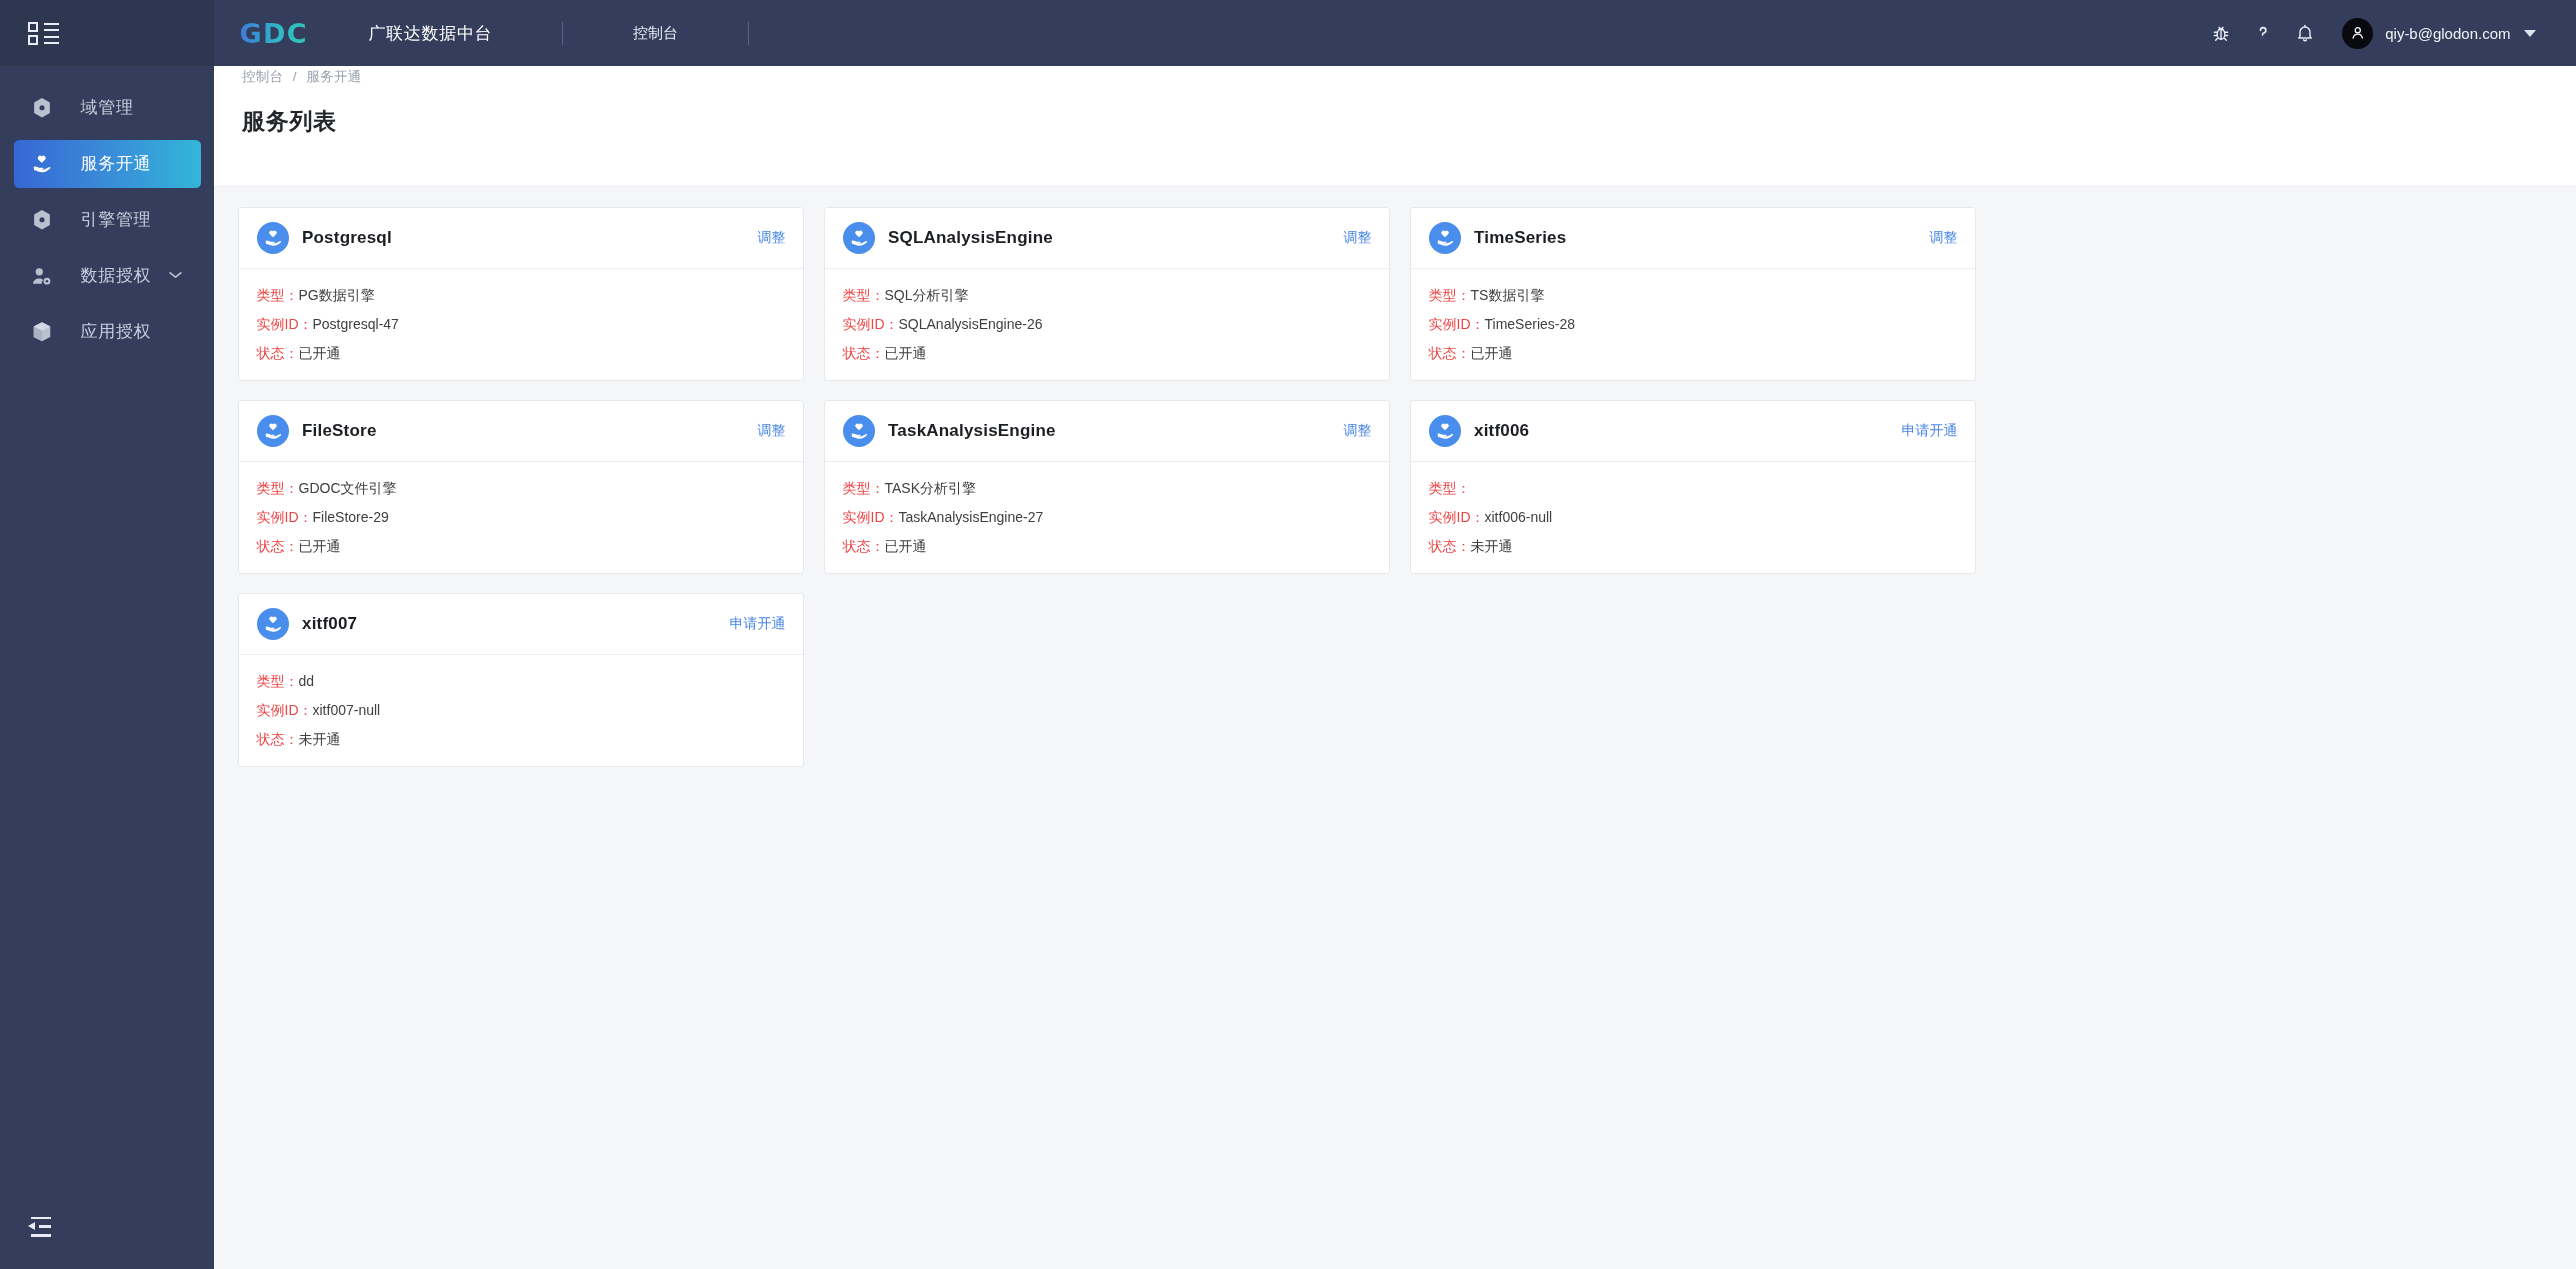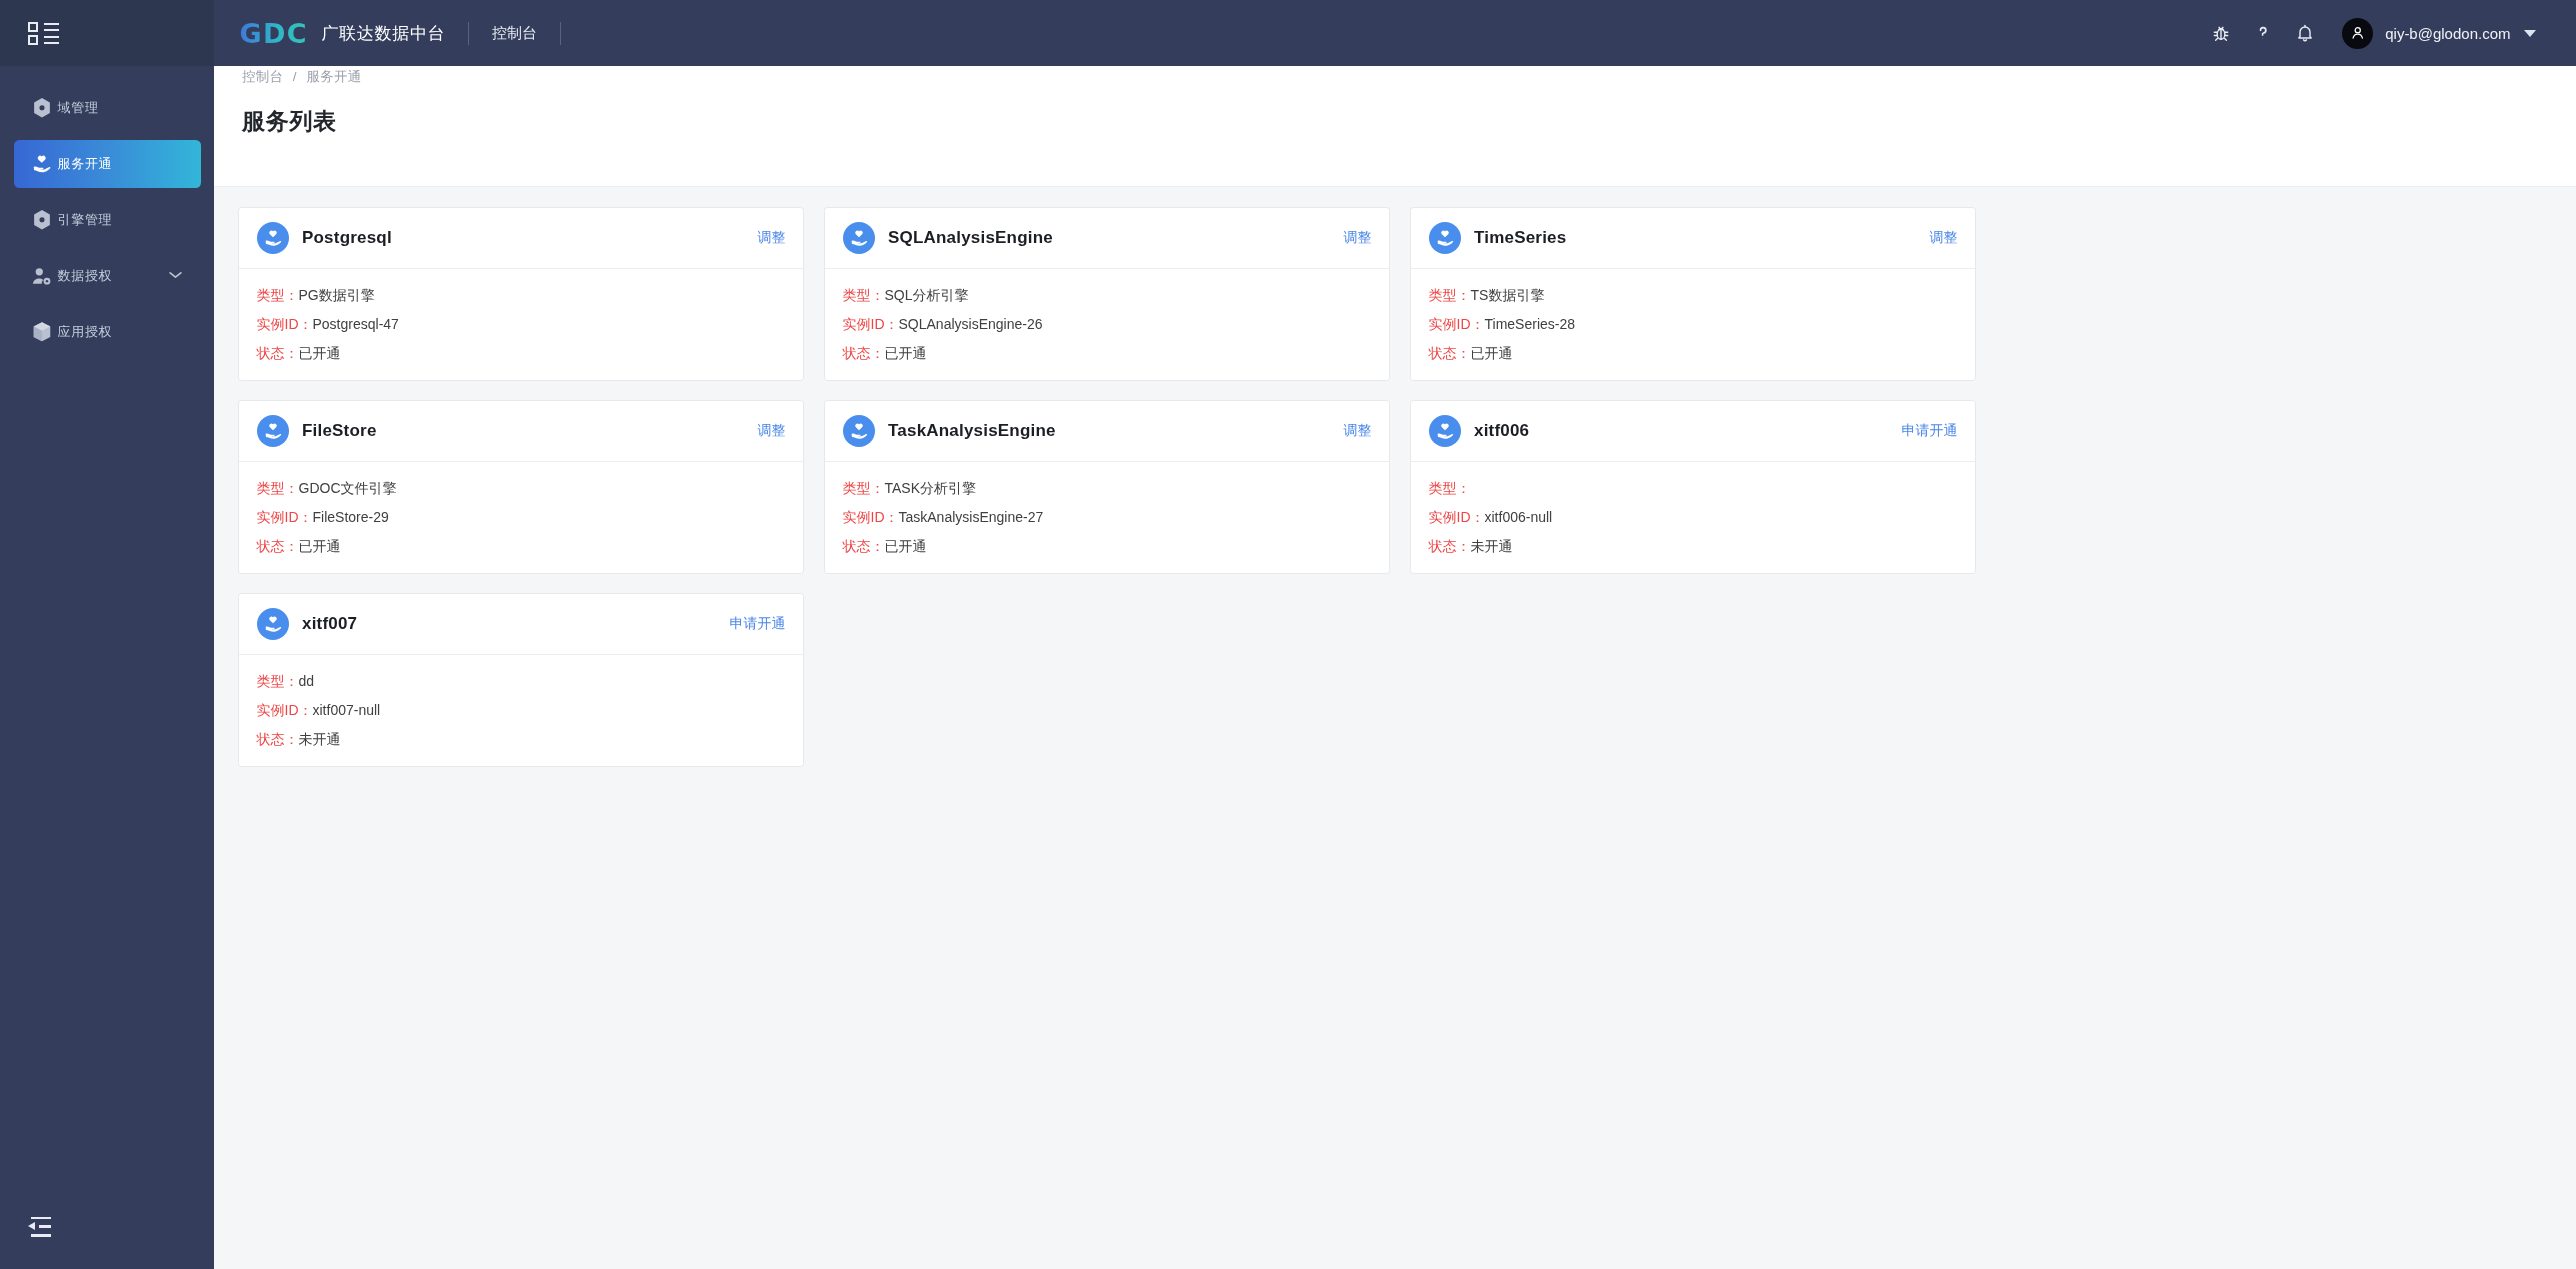--- a/index.html
+++ b/index.html
@@ -29,21 +29,21 @@
   .grid-icon i { position: absolute; background: #e9ecf4; display: block; }
   .grid-icon .sq { width: 10px; height: 10px; background: transparent; border: 2px solid #e9ecf4; }
   .grid-icon .sq1 { left: 0; top: 1.3px; }
   .grid-icon .sq2 { left: 0; top: 15px; }
   .grid-icon .ln { height: 2px; width: 15px; left: 16px; }
   .grid-icon .ln1 { top: 2.7px; }
   .grid-icon .ln2 { top: 8.7px; }
   .grid-icon .ln3 { top: 16px; }
   .grid-icon .ln4 { top: 22px; }
 
-  .brand-wrap { display: flex; align-items: center; padding-left: 25.6px; height: 66px; }
+  .brand-wrap { display: flex; align-items: center; padding-left: 25.6px; height: 66px; gap: 47px; }
   .gdc-logo {
     font-family: "DejaVu Sans", sans-serif;
     font-size: 27px; font-weight: 700; letter-spacing: 1.3px;
     background: linear-gradient(90deg, #3f79d9 0%, #2fb6c8 55%, #35c4b8 100%);
     -webkit-background-clip: text; background-clip: text;
     color: transparent; -webkit-text-fill-color: transparent;
     line-height: 1;
   }
   .brand-name {
     color: #ffffff; font-size: 17px; margin-left: 13.5px; letter-spacing: 0.7px;
@@ -86,21 +86,21 @@
     display: flex; align-items: center;
     border-radius: 5.4px;
     cursor: pointer;
   }
   .nav-item .nav-ico {
     width: 27px; margin-left: 15px;
     display: flex; align-items: center; justify-content: center;
     flex: 0 0 auto;
   }
   .nav-item .nav-label {
-    color: #c7cddd; font-size: 13px; margin-left: 2px; letter-spacing: 0.7px;
+    color: #c7cddd; font-size: 17px; margin-left: 25px; letter-spacing: 0.7px;
     white-space: nowrap;
   }
   .nav-item.active {
     background: linear-gradient(90deg, #3767d4 0%, #3a8ad8 48%, #32b6d9 100%);
   }
   .nav-item.active .nav-label { color: #ffffff; }
   .nav-chevron { margin-left: auto; margin-right: 17.5px; }
 
   .sidebar-foot {
     margin-top: auto; height: 87px; display: flex; align-items: center; padding-left: 28px;

